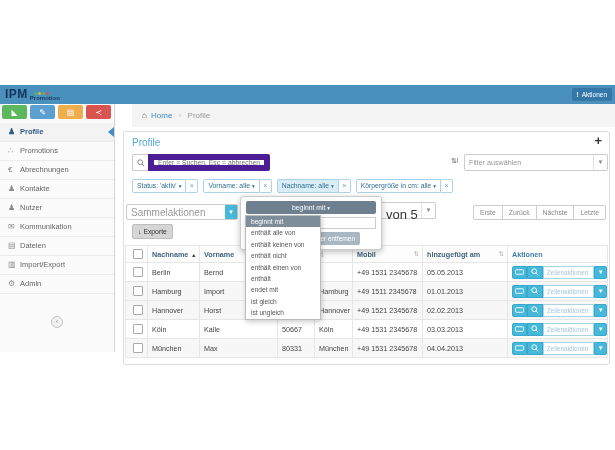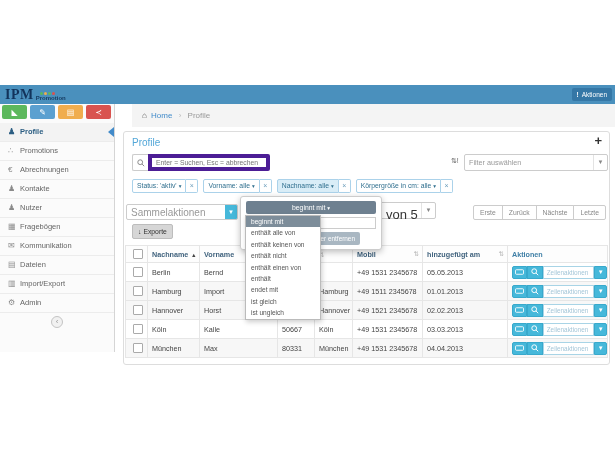--- a/index.html
+++ b/index.html
@@ -1,21 +1,21 @@
 <!DOCTYPE html>
 <html><head>
 <meta charset="utf-8">
 <style>
   html,body{margin:0;padding:0;background:#fff;}
   #canvas{position:relative;width:615px;height:450px;background:#fff;overflow:hidden;
           font-family:"Liberation Sans",sans-serif;-webkit-font-smoothing:antialiased;}
   
   .topbar{position:absolute;left:0;top:85px;width:615px;height:19px;background:#4a90bd;}
   .brand{position:absolute;left:5px;top:85px;display:flex;align-items:flex-end;height:18px;}
-  .brand-name{font-size:14px;font-weight:bold;color:#12335b;letter-spacing:.5px;line-height:17px;font-family:Liberation Serif, serif;}
+  .brand-name{font-size:12px;font-weight:bold;color:#12335b;letter-spacing:.5px;line-height:17px;}
   .brand-sub{margin-left:2px;display:flex;flex-direction:column;align-items:flex-start;padding-bottom:2px;}
   .brand-dots{display:flex;gap:1px;margin-left:4px;}
   .brand-dots i{width:3px;height:3px;border-radius:50%;display:block;}
   .brand-sub .t{font-size:6px;font-weight:bold;color:#173d63;line-height:6px;}
   .topbar-actions{position:absolute;right:3px;top:88px;height:13px;line-height:13px;background:#3577a6;
                   color:#fff;font-size:6.5px;padding:0 5px;border-radius:2px;cursor:pointer;}
   .topbar-actions .ic{font-weight:bold;margin-right:3px;}
   
   .sidebar{position:absolute;left:0;top:104px;width:115px;height:248px;background:#fbfbfb;
            border-right:1px solid #d5d5d5;box-sizing:border-box;}
@@ -40,21 +40,21 @@
   .breadcrumb .home-ic{color:#555;margin-right:2px;}
   .breadcrumb a{color:#428bca;text-decoration:none;cursor:pointer;}
   .breadcrumb .sep{margin:0 4px;color:#bbb;}
   .panel{position:absolute;left:7px;top:27px;width:485px;height:232px;background:#fff;
          border:1px solid #ddd;border-radius:3px;box-sizing:content-box;}
   .panel-title{position:absolute;left:8px;top:5px;font-size:10px;color:#53a7d8;}
   .panel-add{position:absolute;right:7px;top:1px;font-size:13px;font-weight:bold;color:#333;cursor:pointer;}
   
   .search-group{position:absolute;left:8px;top:22px;width:138px;height:17px;display:flex;}
   .ibox{width:16px;border:1px solid #ccc;background:#fff;display:flex;align-items:center;justify-content:center;box-sizing:border-box;border-right:none;border-radius:2px 0 0 2px;}
-  .search-group input{flex:1;border:4px solid #4c1d95;font-size:6.8px;padding:0 4px;color:#555;outline:none;border-radius:0 2px 2px 0;font-family:"Liberation Sans",sans-serif;}
+  .search-group input{flex:1;border:6px solid #4c1d95;font-size:6.8px;padding:0 4px;color:#555;outline:none;border-radius:0 2px 2px 0;font-family:"Liberation Sans",sans-serif;}
   .selectbox{position:absolute;height:17px;border:1px solid #ccc;border-radius:2px;background:#fff;display:flex;align-items:center;box-sizing:border-box;cursor:pointer;}
   .selectbox .sel-ic{width:15px;text-align:center;color:#555;font-size:7px;border-right:1px solid #e3e3e3;}
   .selectbox .sel-txt{flex:1;font-size:7.2px;color:#555;padding:0 4px;white-space:nowrap;overflow:hidden;}
   .selectbox .sel-txt.ph{color:#999;}
   .selectbox .sel-caret{width:13px;text-align:center;color:#888;font-size:6px;border-left:1px solid #e3e3e3;align-self:stretch;line-height:15px;}
   .filter-ic{position:absolute;left:327px;top:25px;font-size:7px;color:#666;}
   
   .chips{position:absolute;left:8px;top:47px;display:flex;gap:5px;}
   .chip{display:flex;height:14px;cursor:pointer;}
   .chip .lbl{border:1px solid #abd2ea;background:#fff;color:#31708f;font-size:6.8px;line-height:12px;
@@ -144,21 +144,20 @@
       <div class="qb r">
           <span>≺</span>
         </div>
     </div>
     <div class="menu">
       <div class="menu-item active"><span class="mi-icon">♟</span><span>Profile</span></div>
       <div class="menu-item"><span class="mi-icon">∴</span><span>Promotions</span></div>
       <div class="menu-item"><span class="mi-icon">€</span><span>Abrechnungen</span></div>
       <div class="menu-item"><span class="mi-icon">♟</span><span>Kontakte</span></div>
       <div class="menu-item"><span class="mi-icon">♟</span><span>Nutzer</span></div>
-      <div class="menu-item"><span class="mi-icon">▦</span><span>Fragebögen</span></div>
       <div class="menu-item"><span class="mi-icon">✉</span><span>Kommunikation</span></div>
       <div class="menu-item"><span class="mi-icon">▤</span><span>Dateien</span></div>
       <div class="menu-item"><span class="mi-icon">▥</span><span>Import/Export</span></div>
       <div class="menu-item"><span class="mi-icon">⚙</span><span>Admin</span></div>
     </div>
     <div class="collapse-btn"><span>‹</span></div>
   </div>
 
   <div class="main">
     <div class="crumb-strip">

